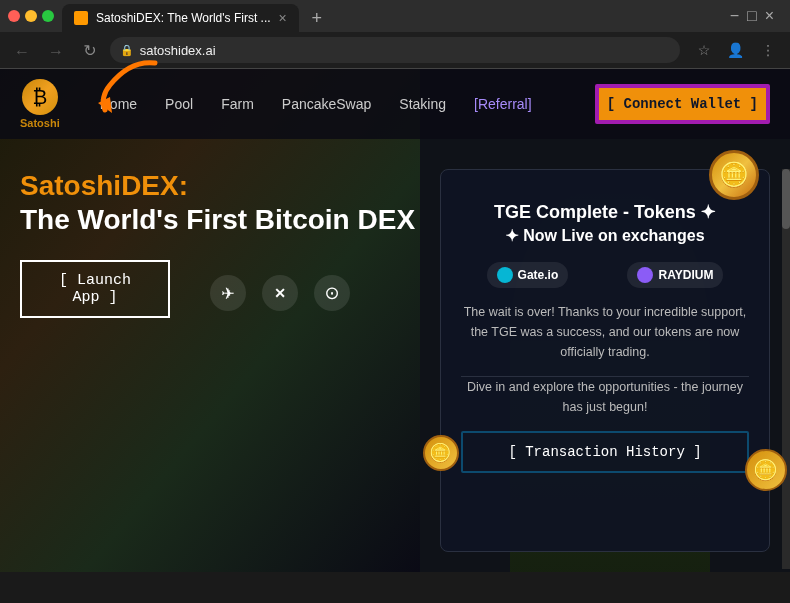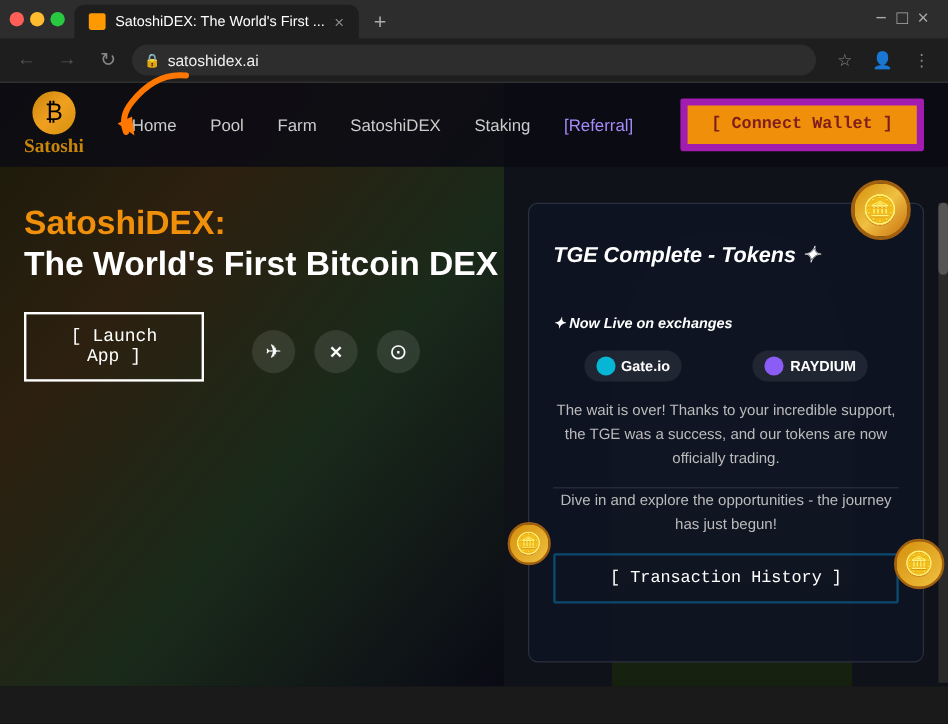--- a/index.html
+++ b/index.html
@@ -145,39 +145,39 @@
       margin-right: 40px;
       gap: 2px;
     }
     .logo-icon {
       width: 36px; height: 36px;
       border-radius: 50%;
       background: linear-gradient(135deg, #c8860a, #f0a020, #d4900c);
       display: flex; align-items: center; justify-content: center;
       font-size: 18px;
     }
-    .logo-text { color: #c8860a; font-size: 16px; font-weight: bold; font-family: Liberation Serif, serif; }
+    .logo-text { color: #c8860a; font-size: 11px; font-weight: bold; }
     .nav-links {
       display: flex;
       gap: 28px;
       align-items: center;
       flex: 1;
     }
     .nav-link {
       color: #ccc;
       font-size: 14px;
       text-decoration: none;
       cursor: pointer;
     }
     .nav-link.referral { color: #a78bfa; }
     .connect-wallet-btn {
       background: #f0900a;
-      color: #7f1d1d;
-      border: 6px solid #a21caf;
-      padding: 8px 20px;
+      color: #0f172a;
+      border: 4px solid #a21caf;
+      padding: 8px 8px;
       font-size: 14px;
       font-weight: bold;
       cursor: pointer;
       border-radius: 2px;
       white-space: nowrap;
       font-family: 'Courier New', monospace;
     }
 
     
     .main-content {
@@ -255,29 +255,28 @@
       right: 10px;
       width: 50px; height: 50px;
       border-radius: 50%;
       background: linear-gradient(135deg, #d4900c, #f0c040, #c87010);
       display: flex; align-items: center; justify-content: center;
       font-size: 24px;
       border: 3px solid #a06010;
     }
 
     .tge-title {
-      text-align: left;
+      text-align: center;
       font-size: 18px;
       font-weight: bold;
       color: #fff;
       line-height: 1.4;
       padding-top: 10px;
-      font-style: italic;
-    }
-    .tge-subtitle { font-size: 12px; margin-top: 36px; }
+    }
+    .tge-subtitle { font-size: 16px; }
 
     .exchange-logos {
       display: flex;
       justify-content: space-around;
       align-items: center;
       gap: 8px;
     }
     .exchange-badge {
       display: flex;
       align-items: center;
@@ -451,21 +450,21 @@
       <div class="logo">
         <div class="logo-icon">
           <span style="font-size:20px;">₿</span>
         </div>
         <span class="logo-text">Satoshi</span>
       </div>
       <div class="nav-links">
         <a class="nav-link">Home</a>
         <a class="nav-link">Pool</a>
         <a class="nav-link">Farm</a>
-        <a class="nav-link">SatoshiDEX</a>
+        <a class="nav-link">PancakeSwap</a>
         <a class="nav-link">Staking</a>
         <a class="nav-link referral">[Referral]</a>
       </div>
       <button class="connect-wallet-btn">[ Connect Wallet ]</button>
     </div>
 
     <div class="main-content">
 
       <div class="left-panel">
         <div class="hero-title">

